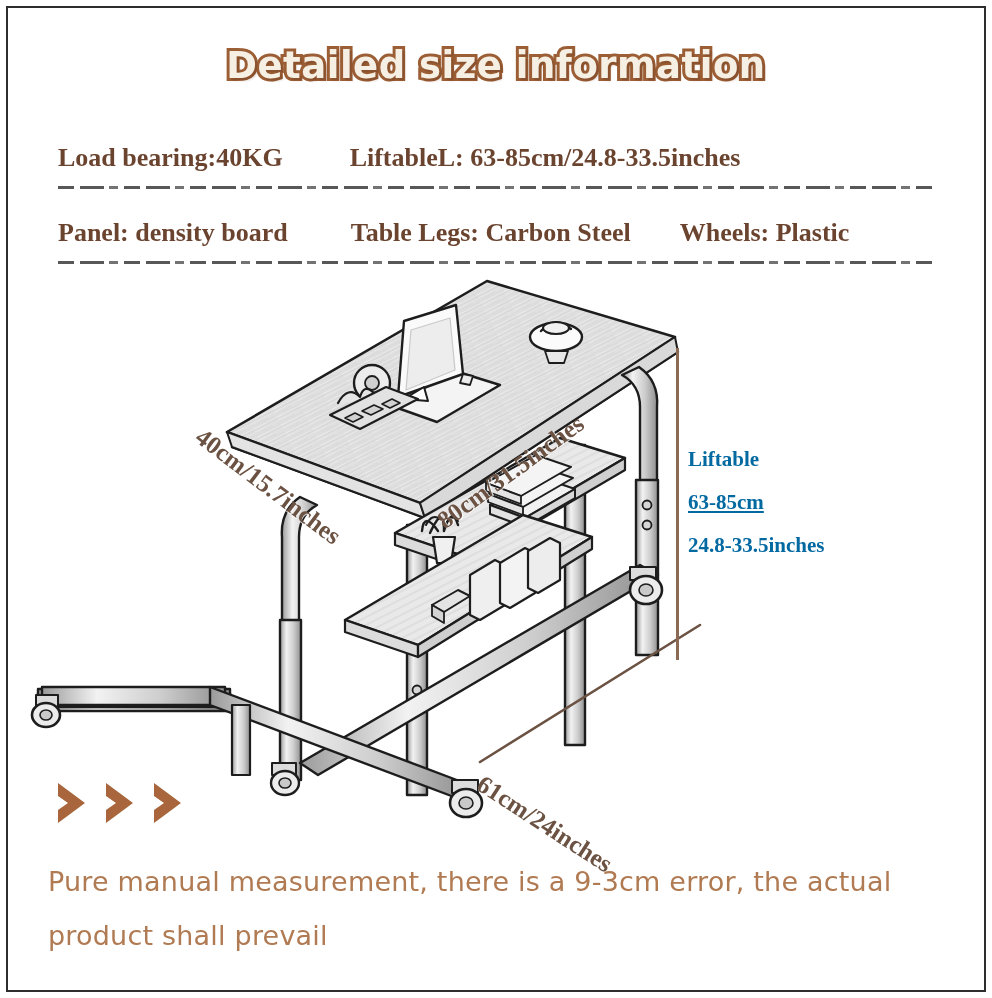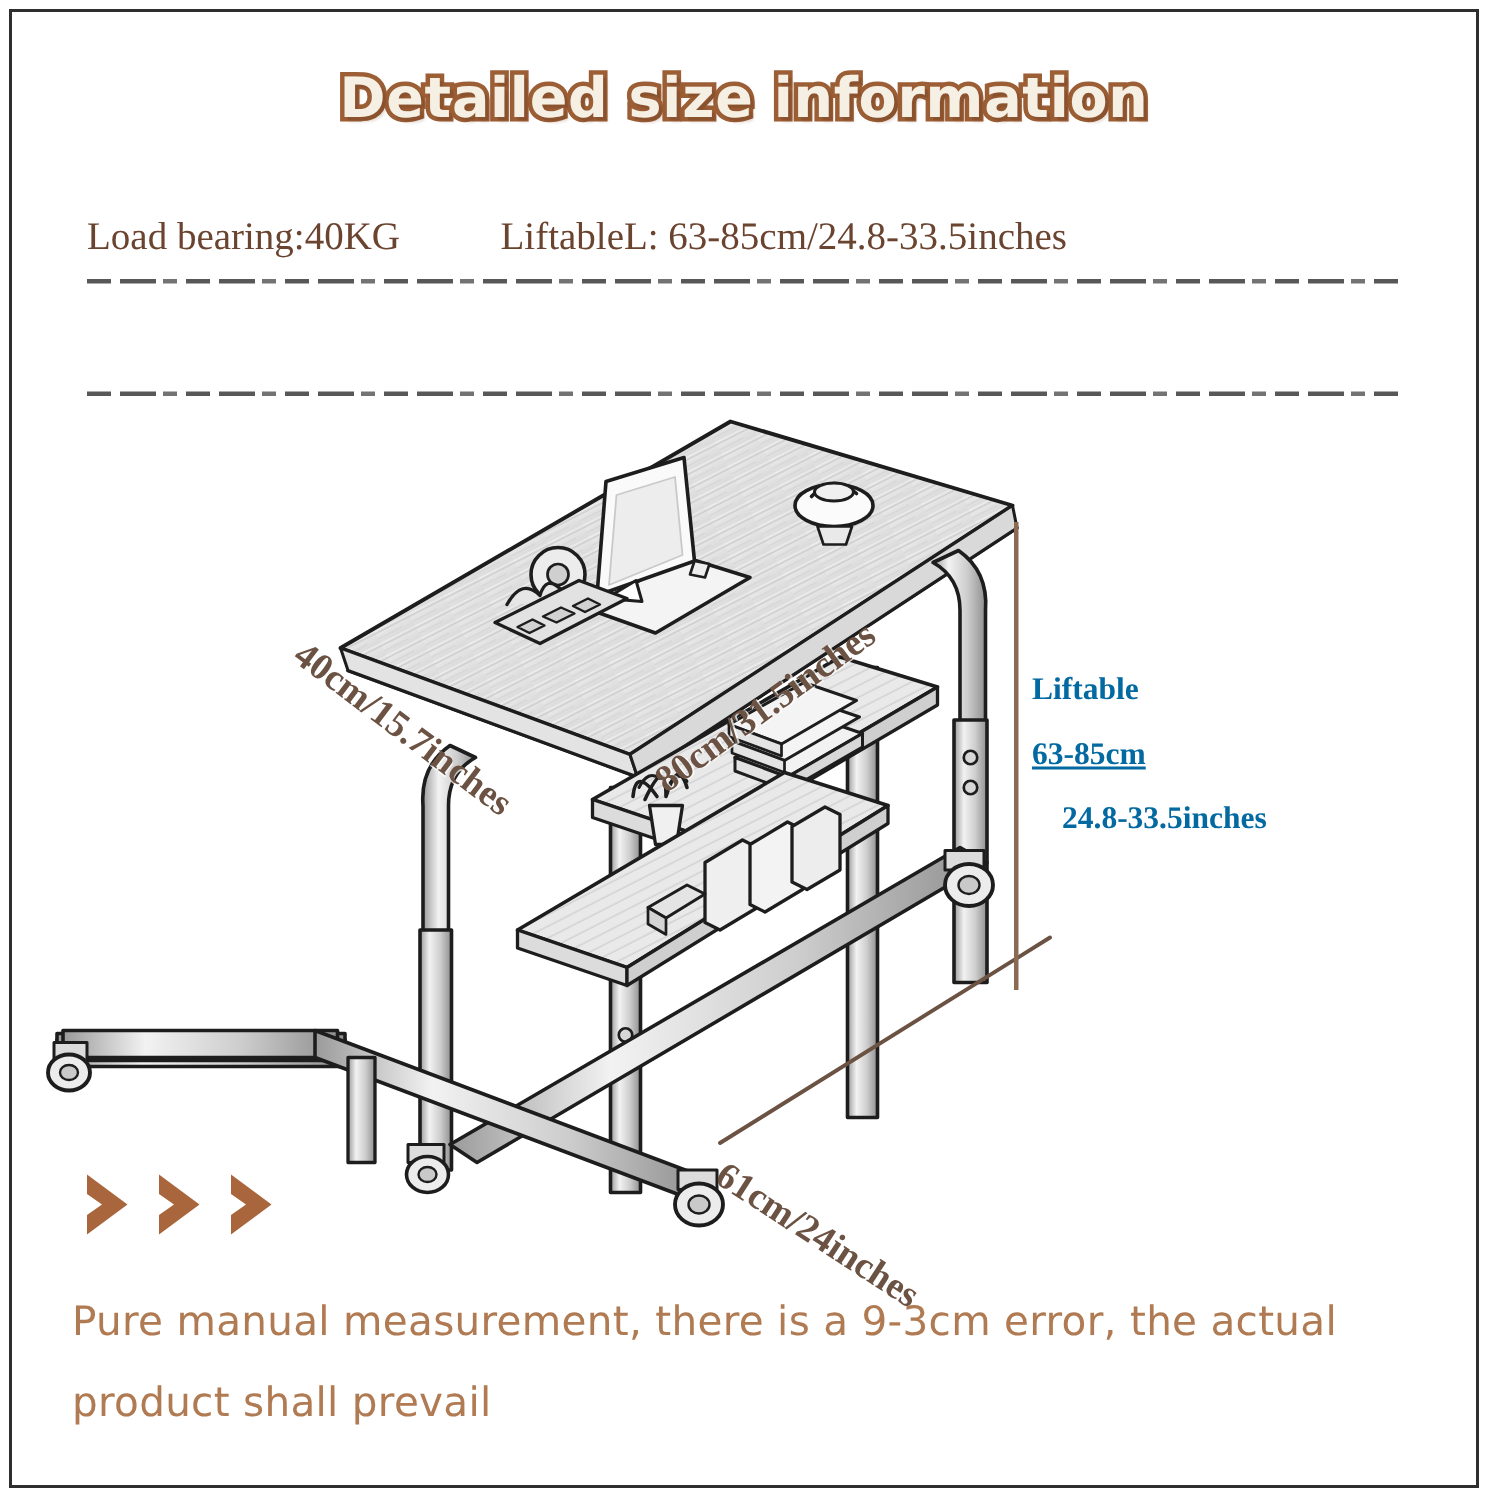--- a/index.html
+++ b/index.html
@@ -54,21 +54,21 @@
   }
 
   
   .spec-row {
     position: absolute;
     left: 58px;
     width: 880px;
     color: #6B4430;
     font-family: "Liberation Serif", serif;
     font-size: 26px;
-    font-weight: normal;
+    font-weight: bold;
     white-space: nowrap;
   }
   .spec-row.r1 { top: 143px; }
   .spec-row.r2 { top: 218px; }
   .spec-cell { display: inline-block; vertical-align: baseline; }
 
   .dash-rule {
     position: absolute;
     left: 58px;
     width: 878px;
@@ -123,21 +123,21 @@
     position: absolute;
     left: 688px;
     color: #0369a1;
     font-family: "Liberation Serif", serif;
     font-weight: bold;
     font-size: 21px;
     white-space: nowrap;
   }
   .lift-text.l1 { top: 447px; }
   .lift-text.l2 { top: 490px; text-decoration: underline; }
-  .lift-text.l3 { top: 533px; margin-left: 20px; }
+  .lift-text.l3 { top: 533px; }
 
   
   .chevrons {
     position: absolute;
     left: 52px;
     top: 780px;
     display: flex;
     gap: 6px;
   }
   .chev { display: block; }
@@ -166,20 +166,27 @@
     <span class="title-text">Detailed size information</span>
   </div>
 
   <div class="spec-row r1">
     <span class="spec-cell">Load bearing:40KG</span>
     <span style="display:inline-block;width:54px"></span>
     <span class="spec-cell">LiftableL:  63-85cm/24.8-33.5inches</span>
   </div>
   <div class="dash-rule d1"></div>
 
+  <div class="spec-row r2">
+    <span class="spec-cell">Panel: density board</span>
+    <span style="display:inline-block;width:50px"></span>
+    <span class="spec-cell">Table Legs: Carbon Steel</span>
+    <span style="display:inline-block;width:36px"></span>
+    <span class="spec-cell">Wheels: Plastic</span>
+  </div>
   <div class="dash-rule d2"></div>
 
   <div class="illus">
     <svg width="992" height="560" viewBox="0 0 992 560" xmlns="http://www.w3.org/2000/svg">
       <defs>
         <linearGradient id="topGrain" x1="0" y1="0" x2="0.3" y2="1">
           <stop offset="0%" stop-color="#eeeeee"></stop>
           <stop offset="50%" stop-color="#e4e4e4"></stop>
           <stop offset="100%" stop-color="#dcdcdc"></stop>
         </linearGradient>

